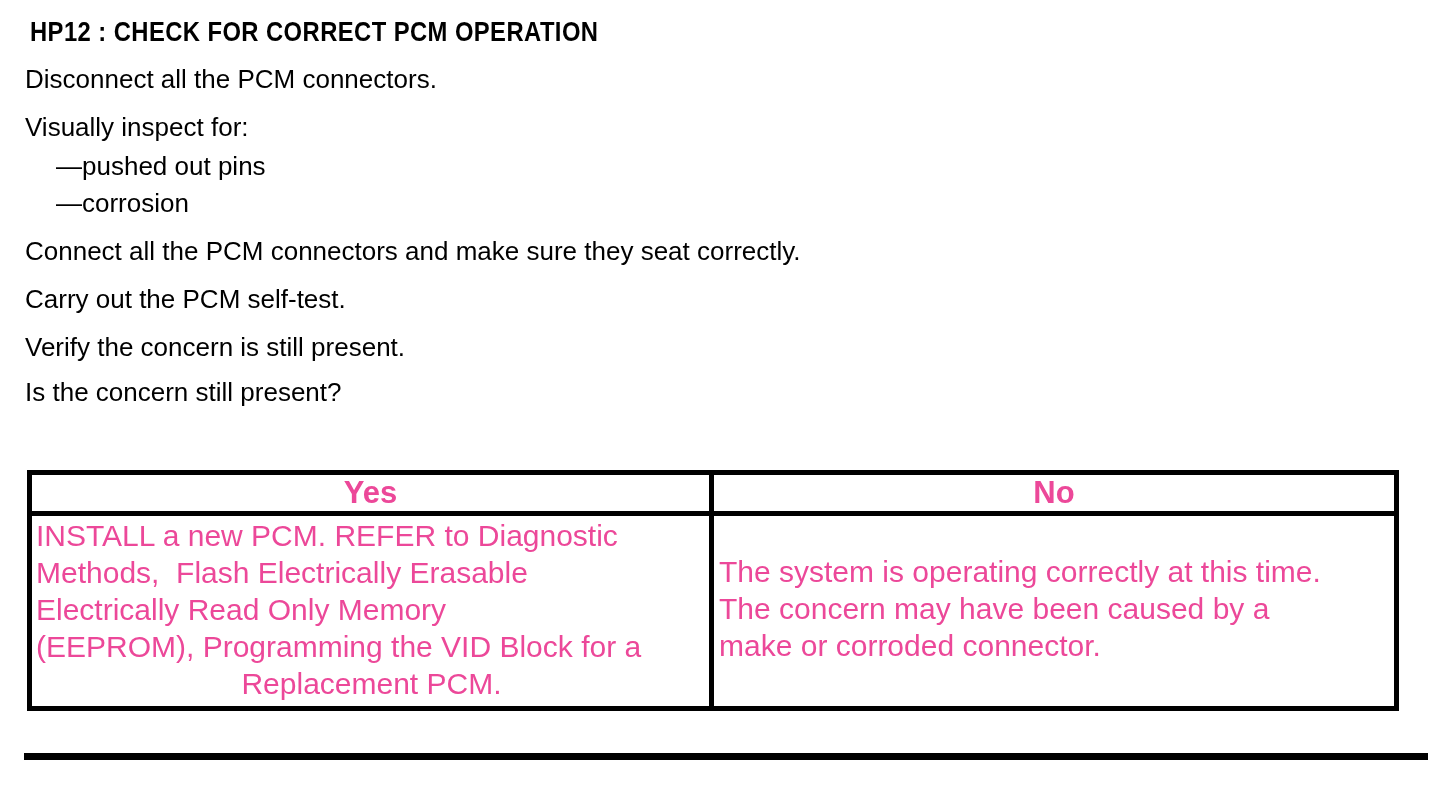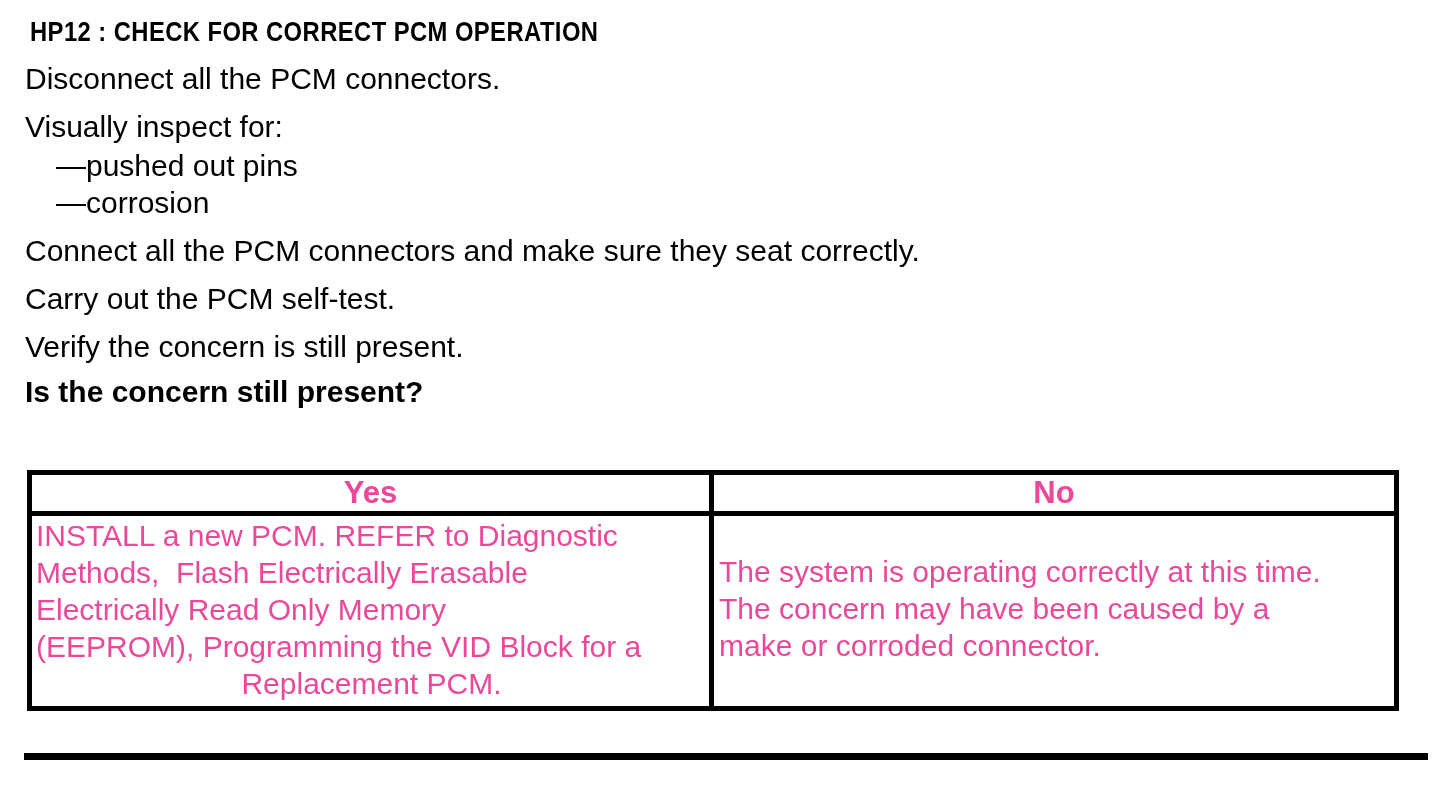--- a/index.html
+++ b/index.html
@@ -12,42 +12,42 @@
     width: 1440px;
     height: 788px;
     background: #ffffff;
     color: #000000;
     font-family: "Liberation Sans", "DejaVu Sans", sans-serif;
     overflow: hidden;
   }
   .line {
     position: absolute;
     left: 25px;
-    font-size: 30px;
+    font-size: 26px;
     line-height: 34px;
     white-space: pre;
     color: #000;
   }
   .l-heading {
     top: 15px;
     left: 30px;
     font-size: 28px;
     font-weight: bold;
     transform: scaleX(0.85);
     transform-origin: 0 0;
     letter-spacing: 0.5px;
   }
   .l1 { top: 62px; }
   .l2 { top: 110px; }
   .l3 { top: 149px; left: 56px; }
   .l4 { top: 186px; left: 56px; }
   .l5 { top: 234px; }
   .l6 { top: 282px; }
   .l7 { top: 330px; }
-  .l8 { top: 375px; font-weight: bold; }
+  .l8 { top: 375px; font-weight: normal; }
 
   table.decision-table {
     position: absolute;
     left: 27px;
     top: 470px;
     width: 1362px;
     border-collapse: collapse;
     table-layout: fixed;
   }
   .decision-table th,

